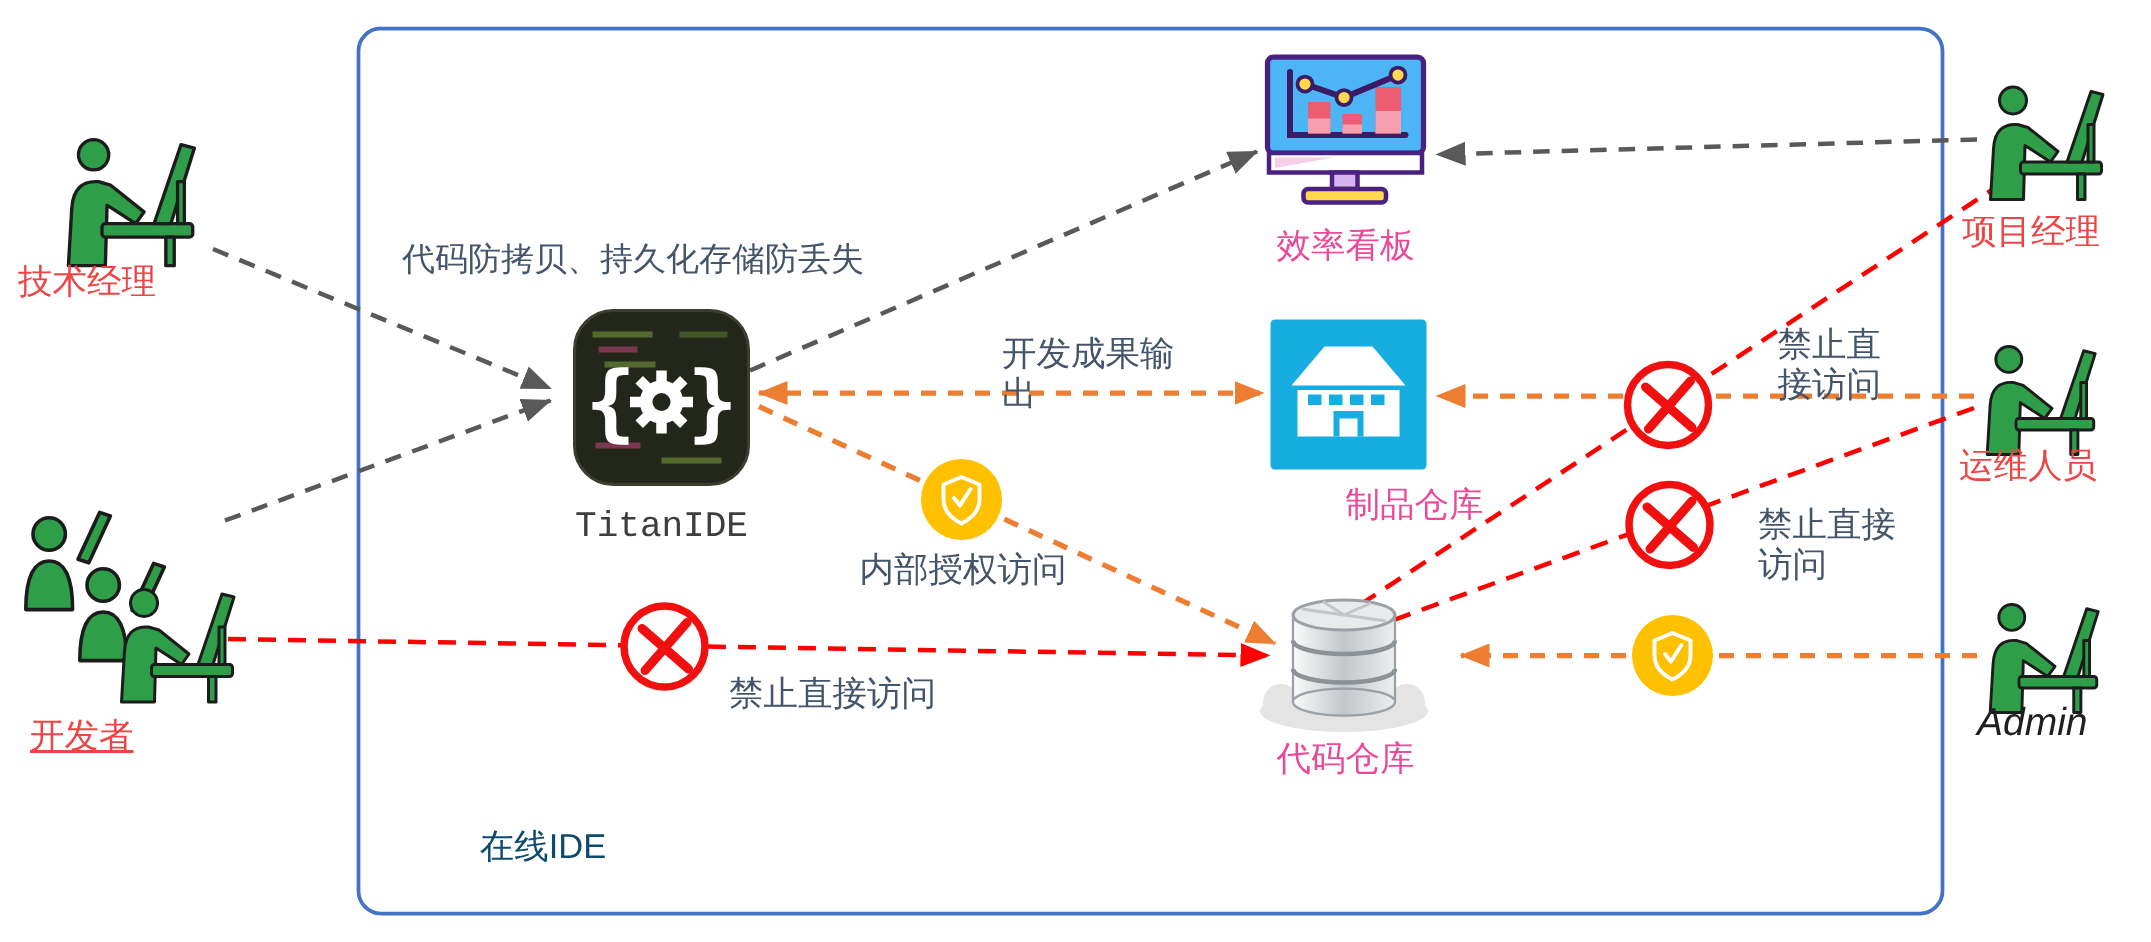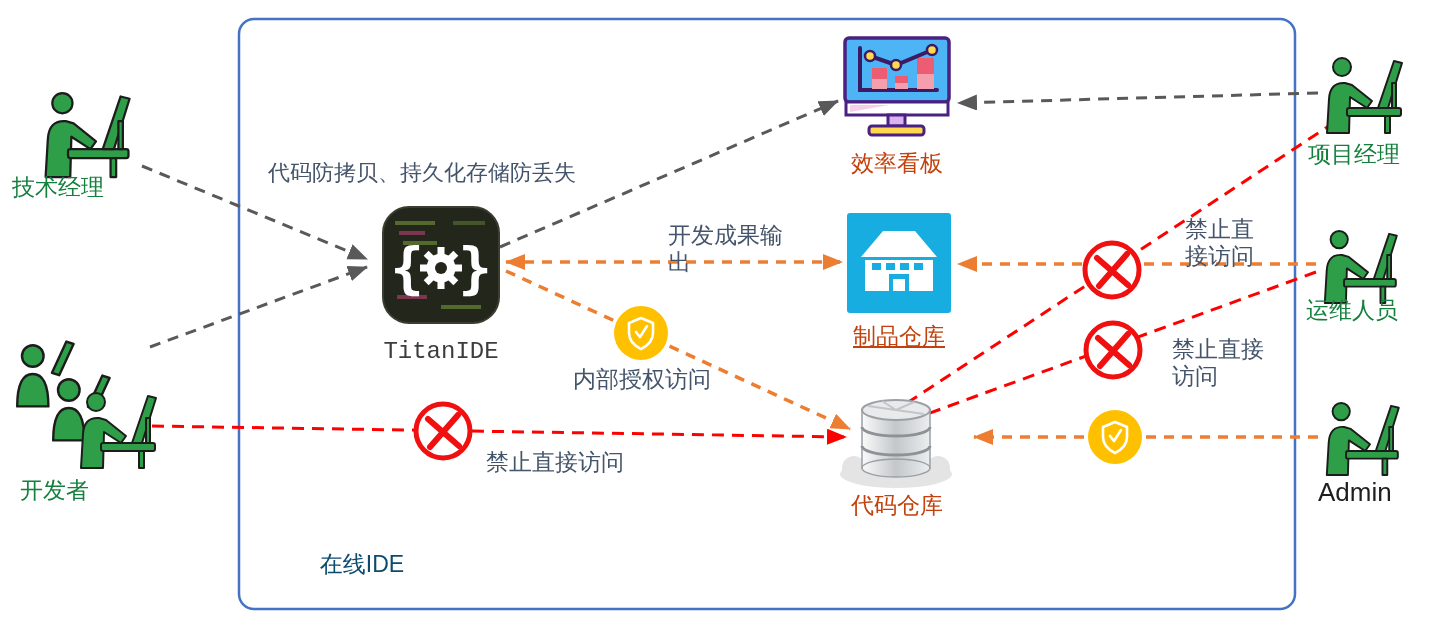--- a/index.html
+++ b/index.html
@@ -3,22 +3,22 @@
 <meta charset="utf-8">
 <style>
   html,body{margin:0;padding:0;background:#ffffff;}
   #stage{
     position:relative;width:1434px;height:628px;overflow:hidden;
     font-family:"Liberation Sans","DejaVu Sans",sans-serif;
     background:#ffffff;
   }
   #overlay{position:absolute;left:0;top:0;z-index:1;}
   .lbl{position:absolute;z-index:3;line-height:1.16;white-space:normal;}
-  .actor-lbl{font-size:23px;color:#15803d;}
-  .comp-lbl{font-size:23px;color:#c2410c;text-align:center;}
+  .actor-lbl{font-size:23px;color:#ef4444;}
+  .comp-lbl{font-size:23px;color:#ec4899;text-align:center;}
   .edge-lbl{font-size:23px;color:#44546A;}
   .note-lbl{font-size:22px;color:#44546A;}
   .titan-lbl{font-size:24px;color:#3d3d3d;text-align:center;font-family:Liberation Mono, monospace;}
   .admin-lbl{font-size:26px;color:#1f1f1f;}
   .boundary-lbl{font-size:23px;color:#0c4a6e;text-align:center;}
   .line-gray{stroke:var(--gray-line,#595959);stroke-width:3;stroke-dasharray:11 8;fill:none;}
   .line-orange{stroke:var(--orange-line,#ED7D31);stroke-width:3.5;stroke-dasharray:10 8;fill:none;}
   .line-red{stroke:var(--red-line,#FF0000);stroke-width:3;stroke-dasharray:12 8;fill:none;}
   .mk-gray{fill:var(--gray-line,#595959);}
   .mk-orange{fill:var(--orange-line,#ED7D31);}
@@ -178,30 +178,30 @@
 
     <use href="#sym-xcircle" transform="translate(443,431)"></use>
     <use href="#sym-xcircle" transform="translate(1112,270)"></use>
     <use href="#sym-xcircle" transform="translate(1113,350)"></use>
 
     <use href="#sym-shield" transform="translate(641,333)"></use>
     <use href="#sym-shield" transform="translate(1115,437)"></use>
   </svg>
 
   <div class="lbl actor-lbl" style="left:12px;top:174px;width:130px;">技术经理</div>
-  <div class="lbl actor-lbl" style="left:20px;top:477px;width:120px;">开发者</div>
+  <div class="lbl actor-lbl" style="left:20px;top:477px;width:120px;text-decoration:underline;">开发者</div>
   <div class="lbl actor-lbl" style="left:1308px;top:141px;width:122px;">项目经理</div>
   <div class="lbl actor-lbl" style="left:1306px;top:297px;width:126px;">运维人员</div>
-  <div class="lbl admin-lbl" style="left:1318px;top:477px;width:110px;">Admin</div>
+  <div class="lbl admin-lbl" style="left:1318px;top:466px;width:110px;font-style:italic;">Admin</div>
 
   <div class="lbl note-lbl" style="left:268px;top:160px;width:340px;">代码防拷贝、持久化存储防丢失</div>
 
   <div class="lbl titan-lbl" style="left:383px;top:338px;width:116px;">TitanIDE</div>
   <div class="lbl comp-lbl" style="left:838px;top:150px;width:118px;">效率看板</div>
-  <div class="lbl comp-lbl" style="left:840px;top:323px;width:118px;text-decoration:underline;">制品仓库</div>
+  <div class="lbl comp-lbl" style="left:884px;top:323px;width:118px;">制品仓库</div>
   <div class="lbl comp-lbl" style="left:838px;top:492px;width:118px;">代码仓库</div>
 
   <div class="lbl edge-lbl" style="left:573px;top:366px;width:160px;">内部授权访问</div>
   <div class="lbl edge-lbl" style="left:668px;top:222px;width:128px;">开发成果输出</div>
   <div class="lbl edge-lbl" style="left:486px;top:449px;width:150px;">禁止直接访问</div>
   <div class="lbl edge-lbl" style="left:1185px;top:216px;width:72px;">禁止直接访问</div>
   <div class="lbl edge-lbl" style="left:1172px;top:336px;width:95px;">禁止直接访问</div>
 
   <div class="lbl boundary-lbl" style="left:262px;top:551px;width:200px;">在线IDE</div>
 </div>

